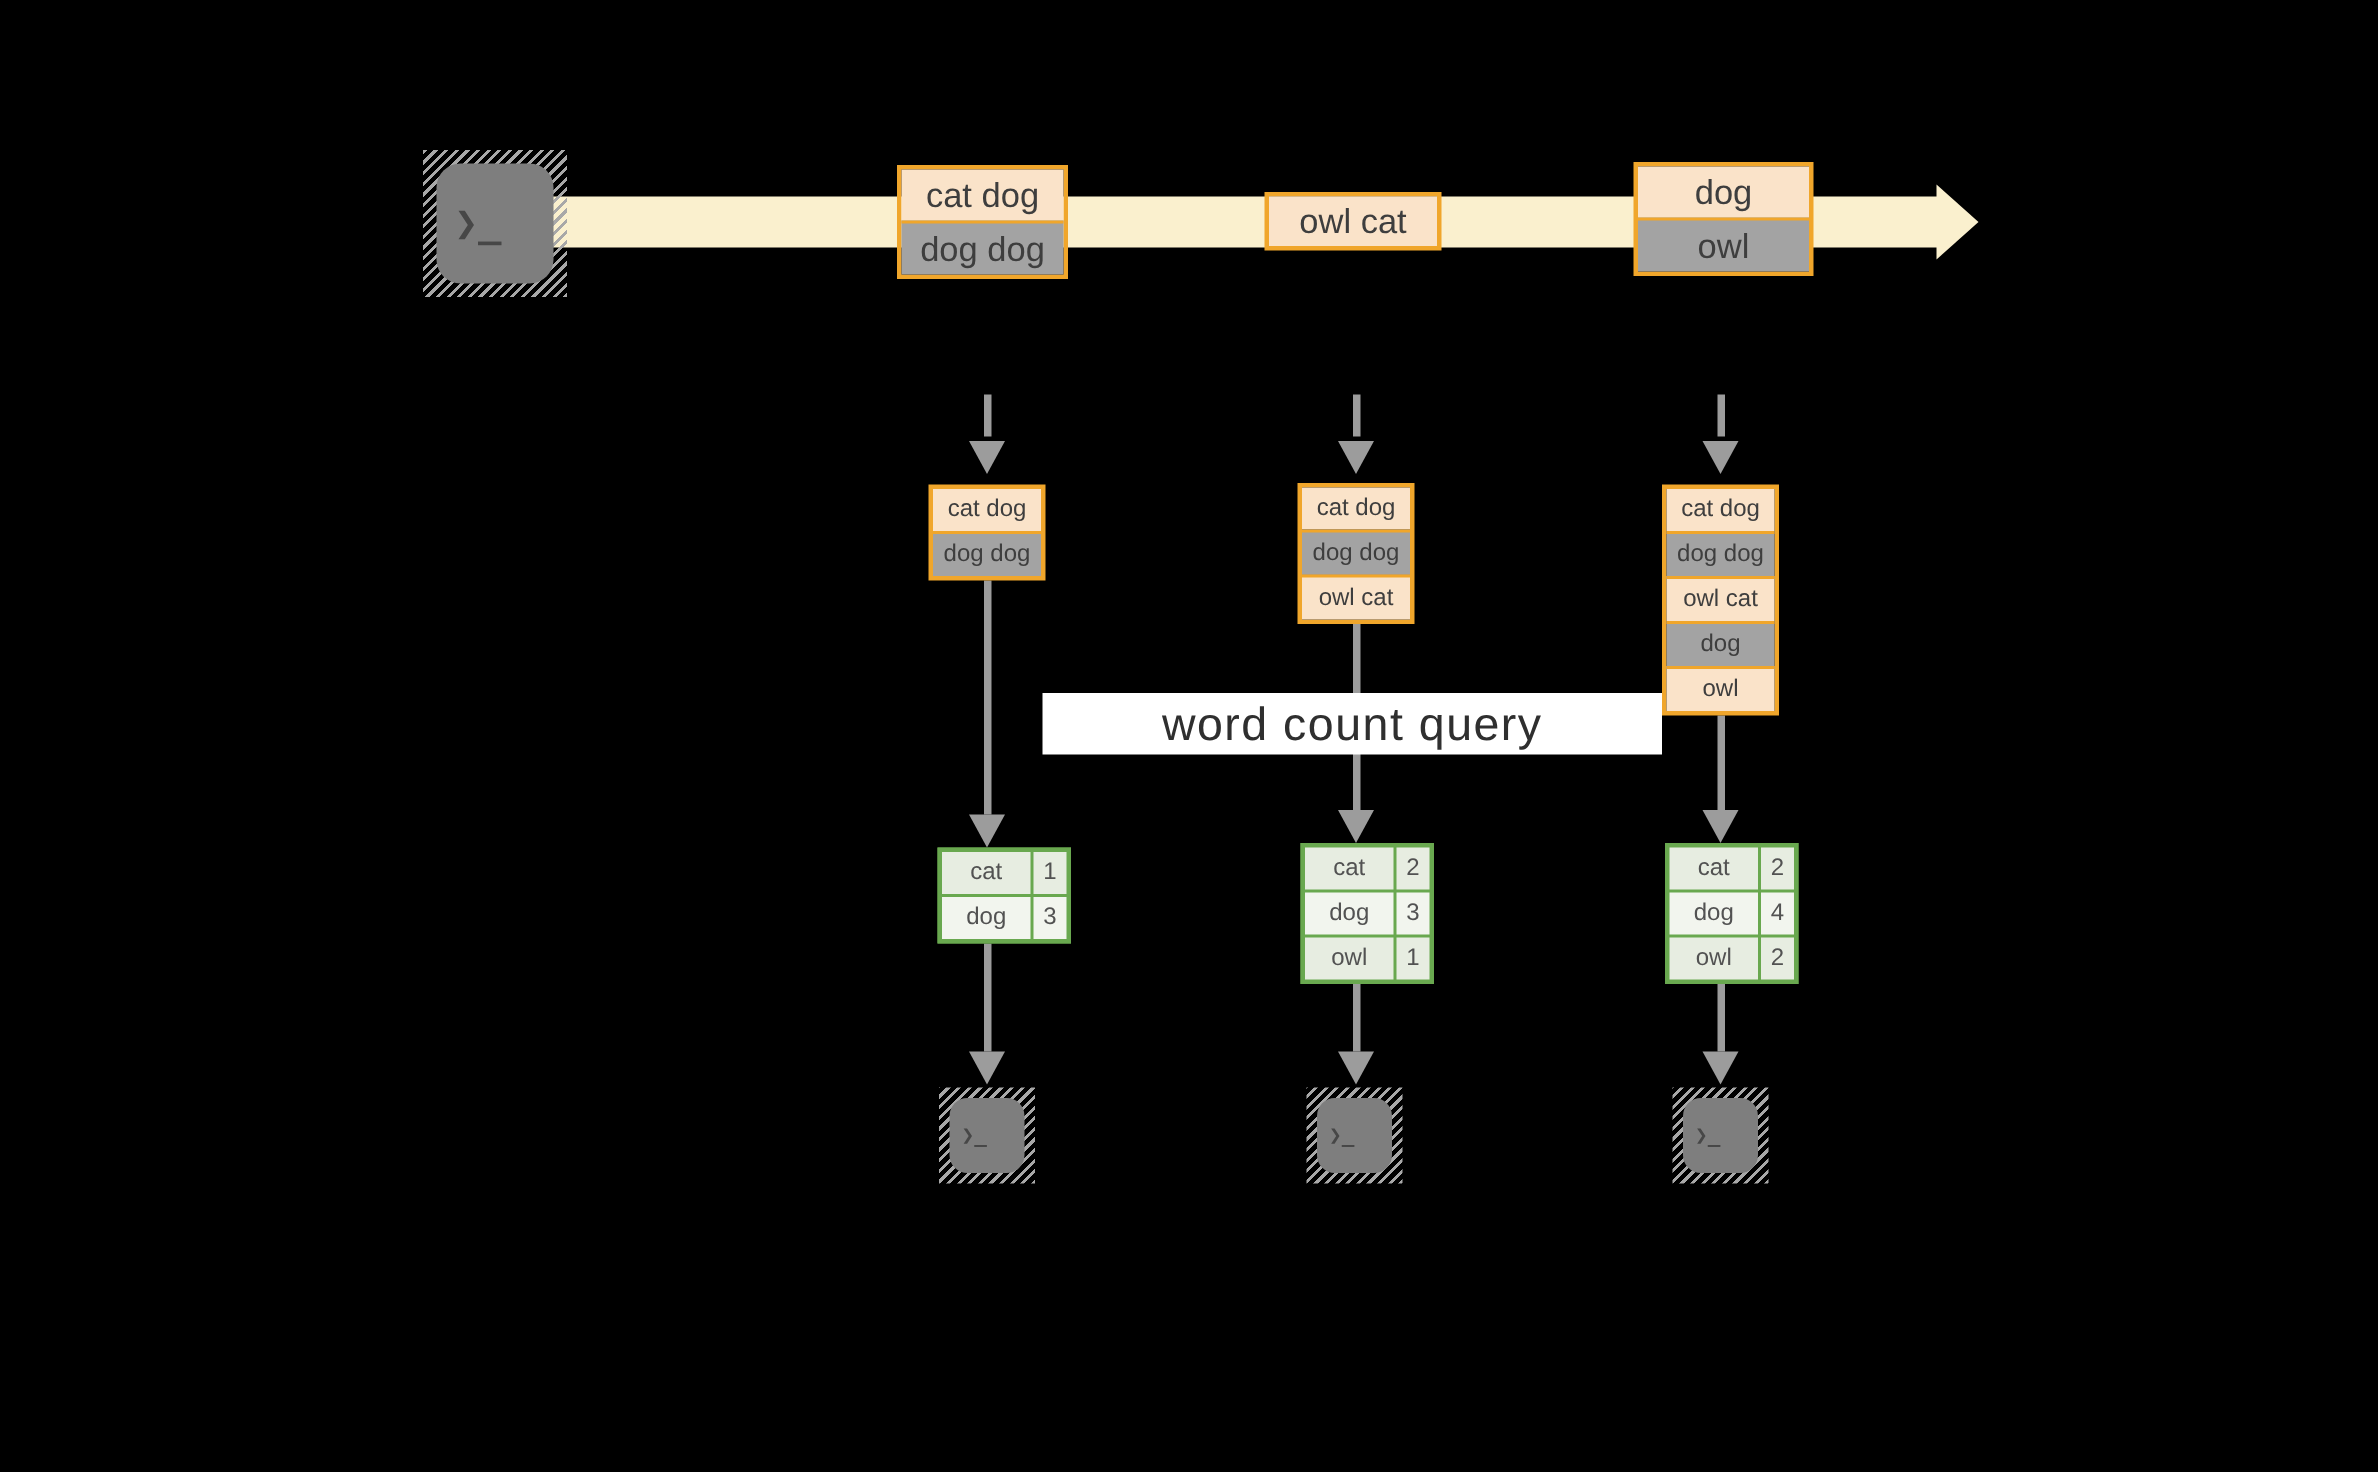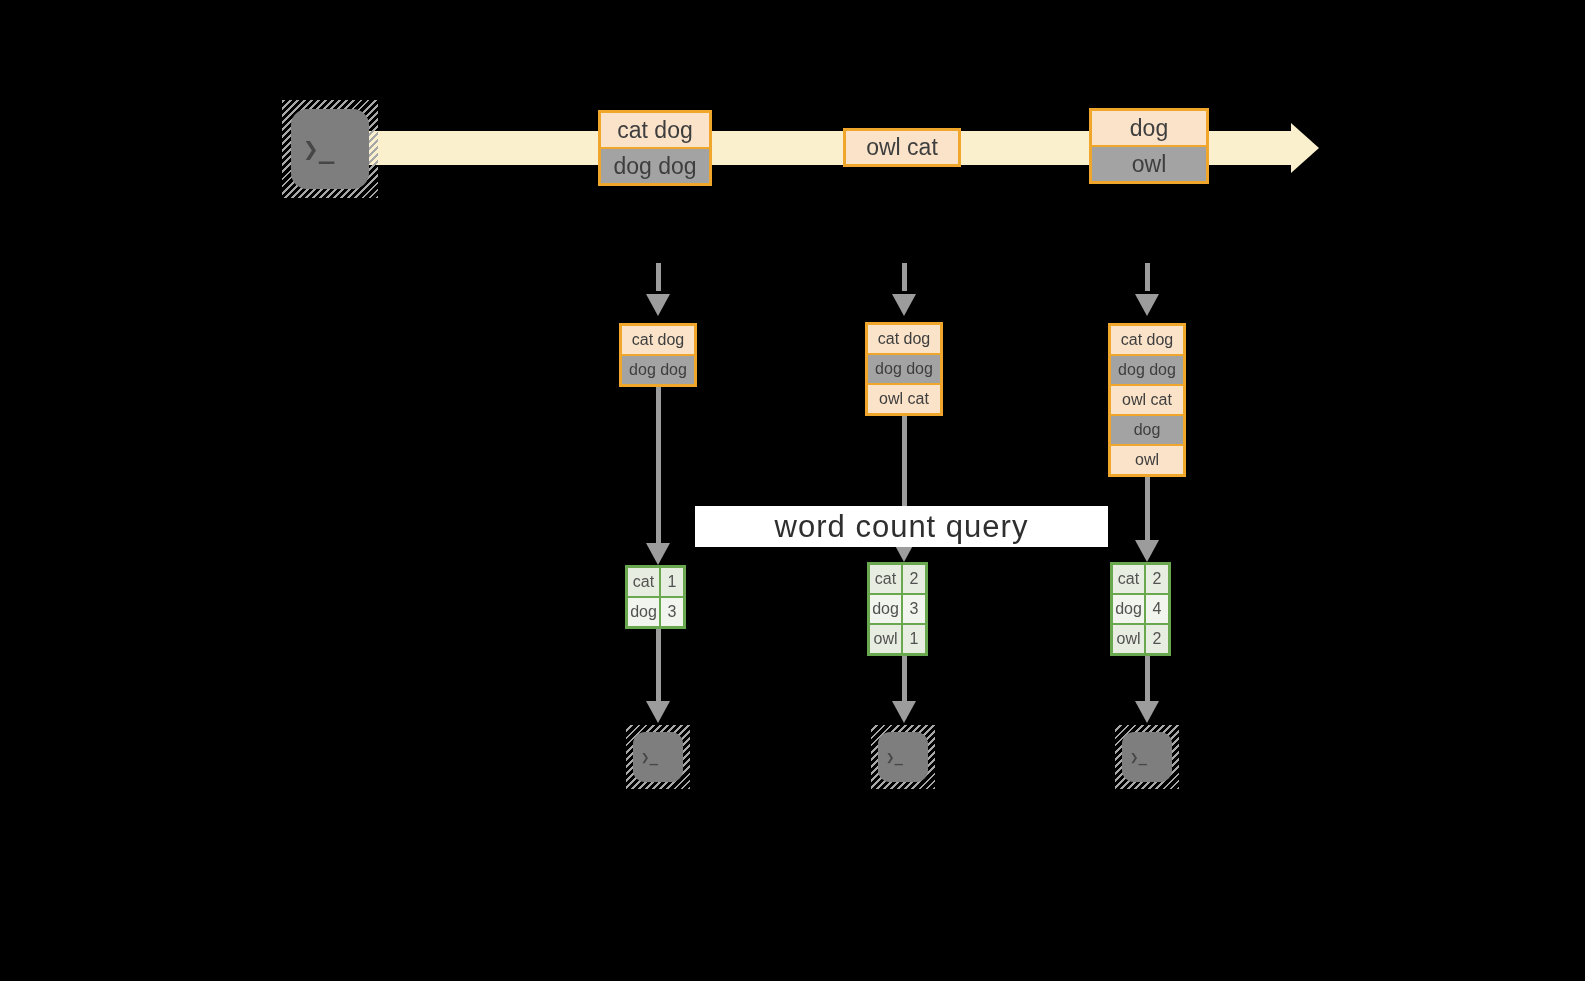--- a/index.html
+++ b/index.html
@@ -50,28 +50,28 @@
   
   .gtable{
     position:absolute;border:3px solid #69a84f;background:#69a84f;
     display:flex;flex-direction:column;gap:2px;z-index:3;
   }
   .grow{display:flex;gap:2px;}
   .gcell{
     display:flex;align-items:center;justify-content:center;
     color:#525252;font-size:16px;height:28px;
   }
-  .gcell.word{width:31px;}
+  .gcell.word{width:59px;}
   .gcell.num{width:22px;}
   .grow.odd .gcell{background:#e7ede1;}
   .grow.even .gcell{background:#f2f5ee;}
   
   .wband{
     position:absolute;background:#ffffff;z-index:6;
-    display:flex;align-items:center;justify-content:center;margin-top:44px;
+    display:flex;align-items:center;justify-content:center;
   }
   .wband .lbl{
     font-size:31px;font-weight:300;color:#2f2f2f;letter-spacing:1px;white-space:nowrap;
   }
 </style>
 </head>
 <body>
 
 <div class="canvas">
 

